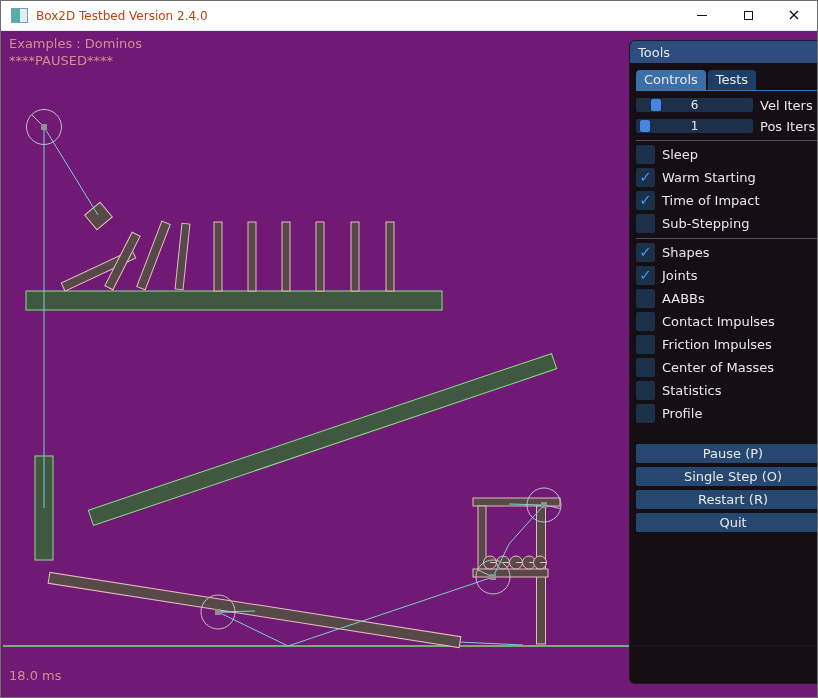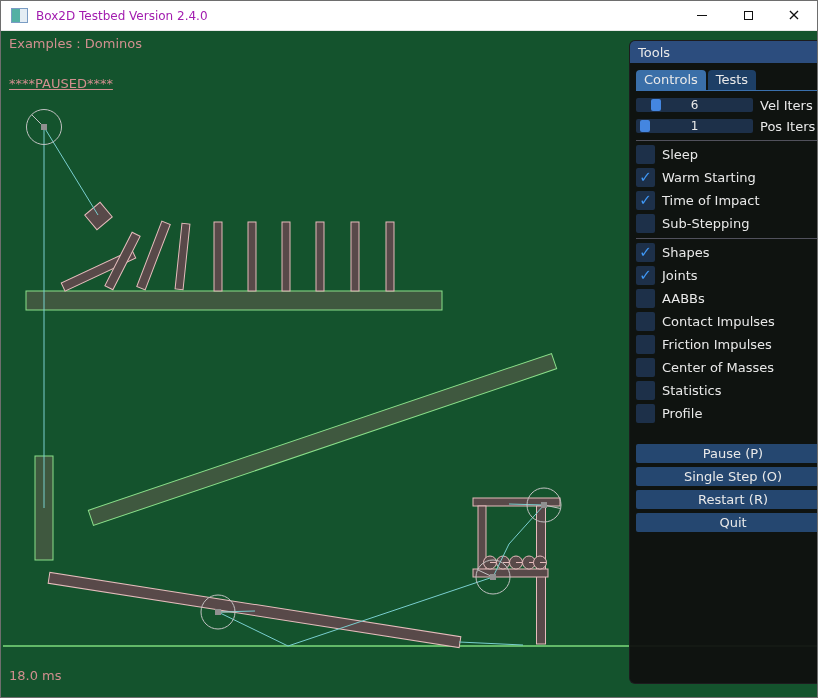--- a/index.html
+++ b/index.html
@@ -5,30 +5,30 @@
   html,body{margin:0;padding:0;background:#000;}
   .window{position:relative;width:818px;height:698px;box-sizing:border-box;
     border:1px solid #6e6e6e;background:#343437;overflow:hidden;
     font-family:"DejaVu Sans","Liberation Sans",sans-serif;}
   
   .titlebar{position:absolute;top:0;left:0;right:0;height:30px;background:#ffffff;
     display:flex;align-items:center;border-bottom:1px solid #e8e8e8;box-sizing:border-box;}
   .app-icon{width:15px;height:13px;margin-left:10px;border:1px solid #7a9cc4;display:flex;flex:0 0 auto;}
   .app-icon .teal{flex:1.1;background:#54b0a4;}
   .app-icon .lite{flex:1;background:#e4edf4;}
-  .win-title{font-size:12px;color:#a21caf;margin-left:8px;flex:1;white-space:nowrap;}
+  .win-title{font-size:12px;color:#c2410c;margin-left:8px;flex:1;white-space:nowrap;}
   .win-btn{width:46px;height:30px;display:flex;align-items:center;justify-content:center;cursor:default;}
   .min-glyph{width:10px;height:1px;background:#111;}
   .max-glyph{width:9px;height:9px;border:1px solid #111;box-sizing:border-box;}
   .close-glyph{font-size:16px;color:#111;line-height:1;margin-top:-2px;}
   
-  .scene{position:absolute;top:30px;left:0;right:0;bottom:0;background:#14532d;}
+  .scene{position:absolute;top:30px;left:0;right:0;bottom:0;background:#701a75;}
   .scene-svg{position:absolute;left:0;top:0;}
   .overlay{position:absolute;left:8px;color:#d18f8f;font-size:13px;white-space:pre;}
-  .ov-example{top:5px;} .ov-paused{top:45px;text-decoration:underline;} .ov-ms{top:637px;}
+  .ov-example{top:5px;} .ov-paused{top:22px;} .ov-ms{top:637px;}
   
   .panel{position:absolute;left:628px;top:9px;width:208px;height:644px;box-sizing:border-box;
     background:rgba(15,15,15,0.94);border:1px solid rgba(30,30,32,0.9);border-radius:6px;
     color:#e9e9e9;font-size:13px;}
   .p-title{height:22px;background:#2c4d7e;border-radius:5px 5px 0 0;display:flex;
     align-items:center;padding:0 8px;}
   .p-close{margin-left:auto;font-size:14px;color:#e0e0e0;line-height:1;}
   .p-body{padding:4px 6px 0 6px;}
   .tabbar{display:flex;gap:2px;border-bottom:1px solid #3a70ad;padding-top:3px;align-items:flex-end;}
   .tab{padding:2px 8px 3px 8px;border-radius:4px 4px 0 0;}

